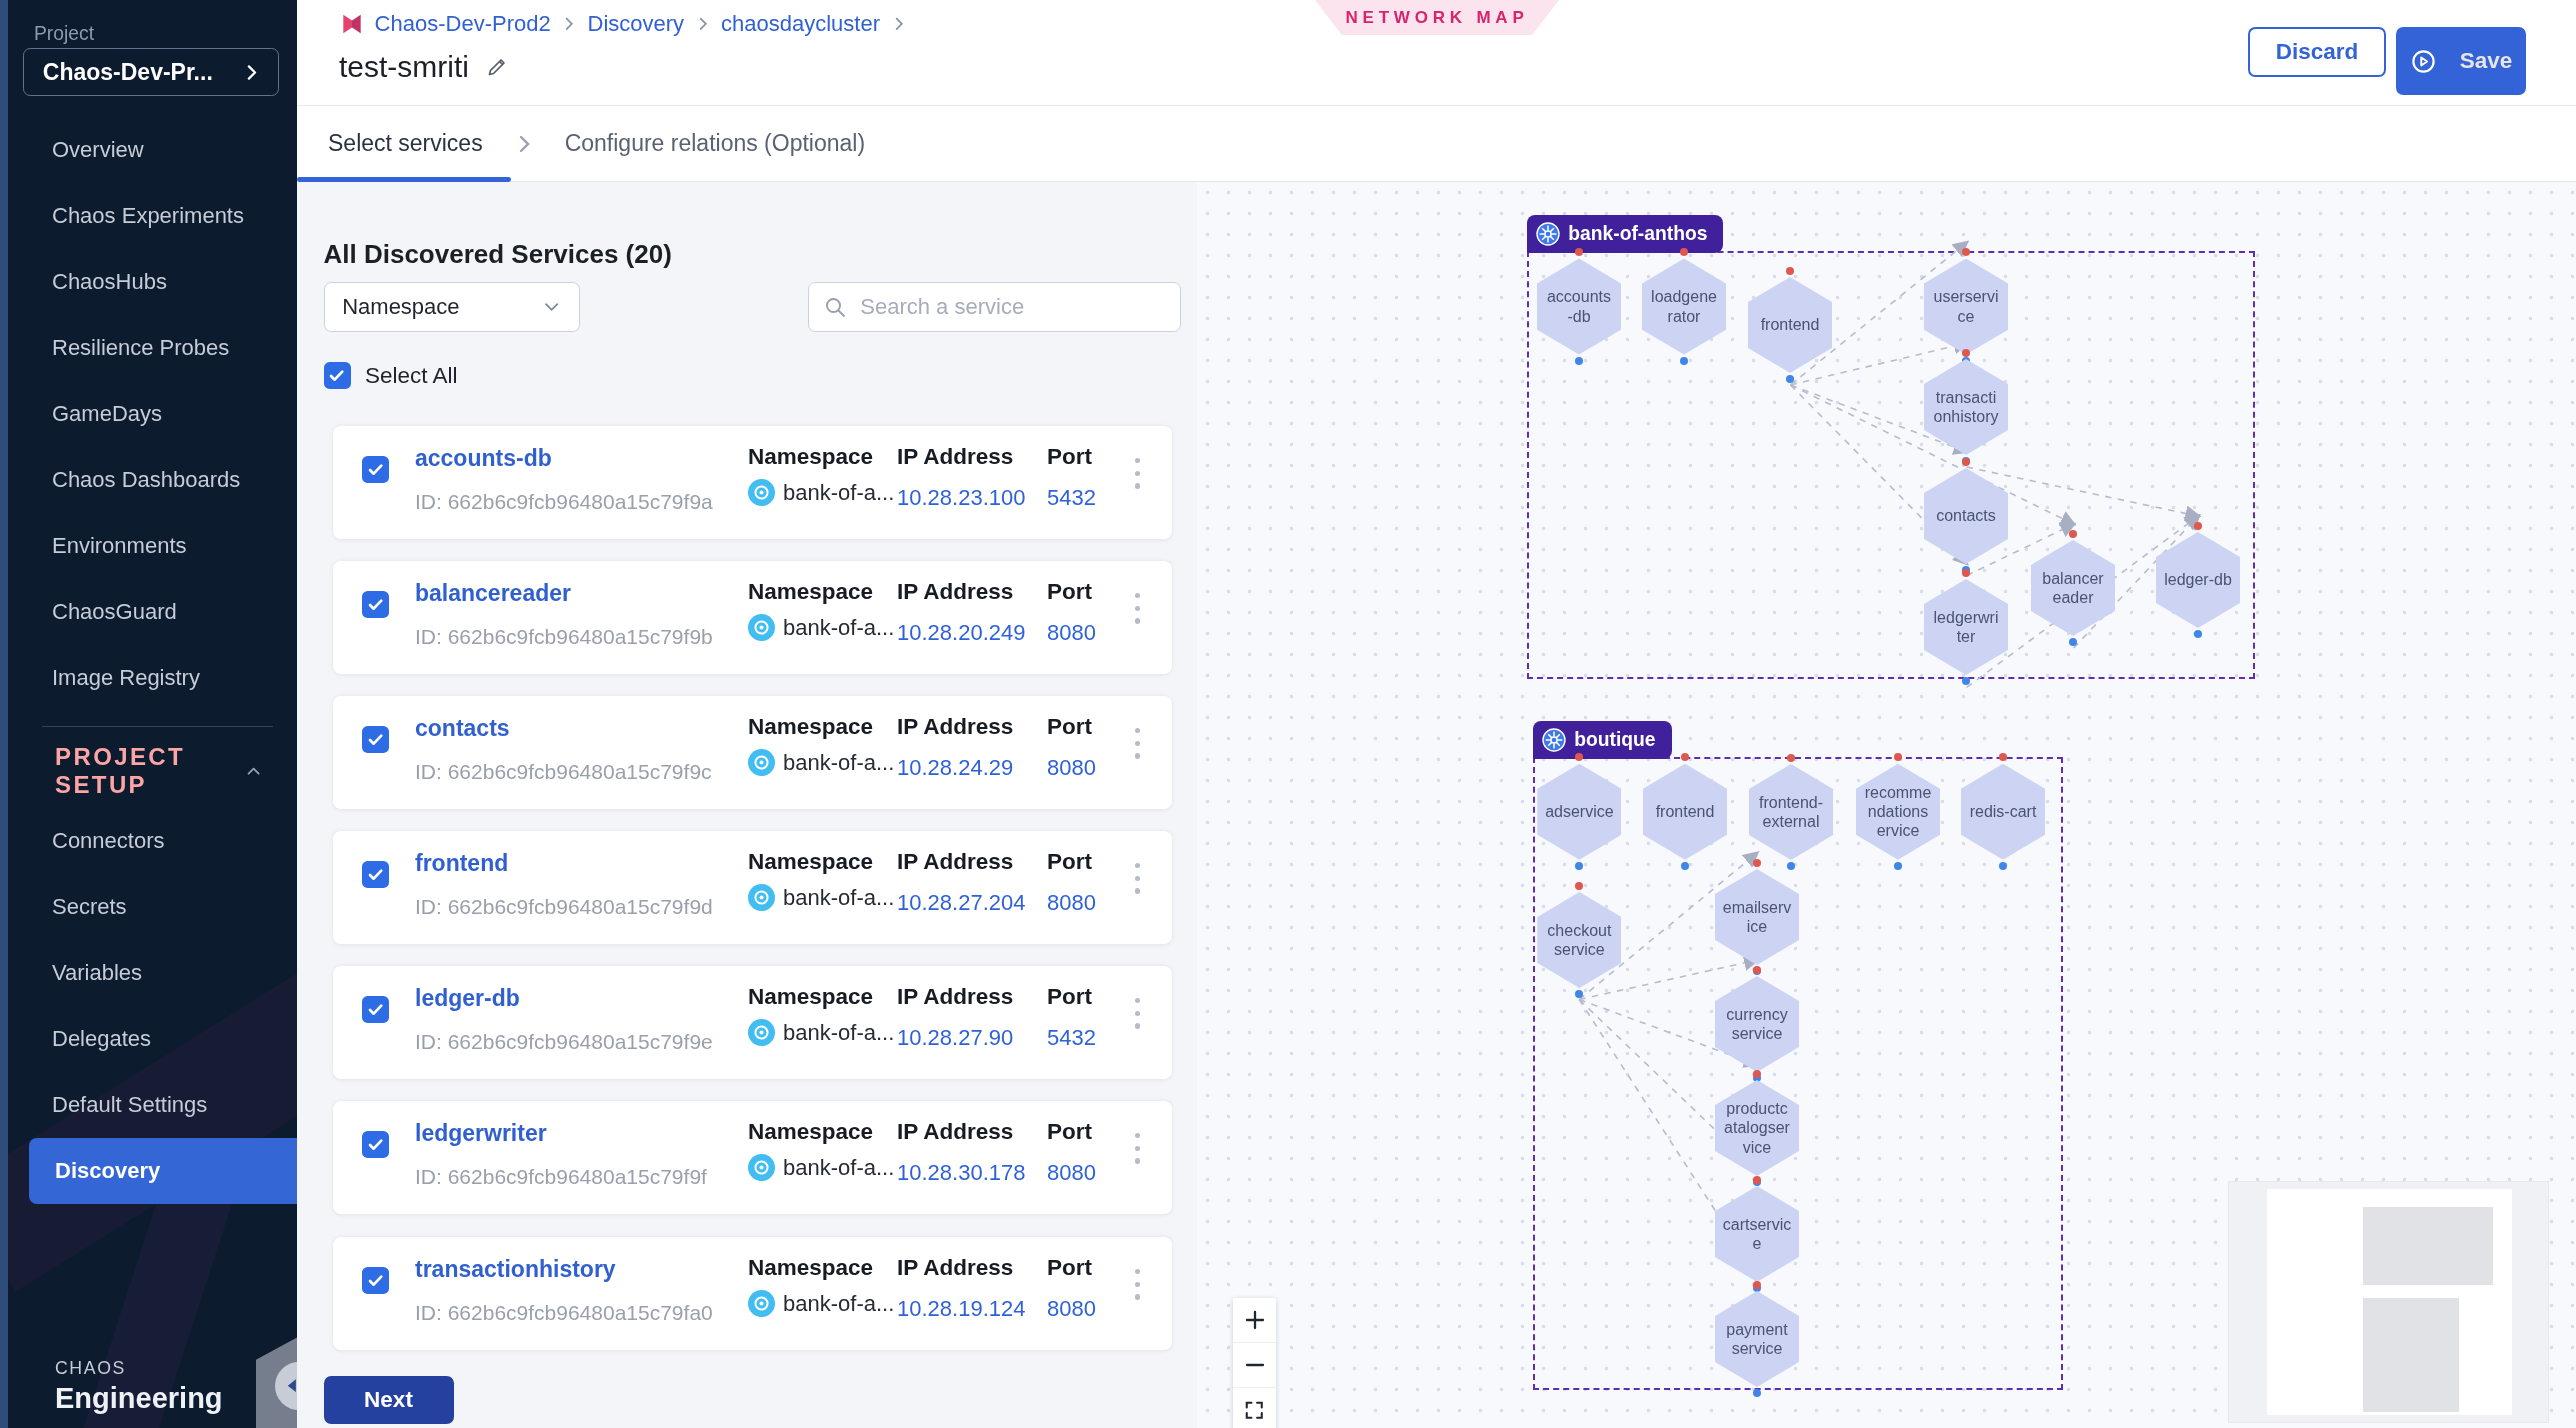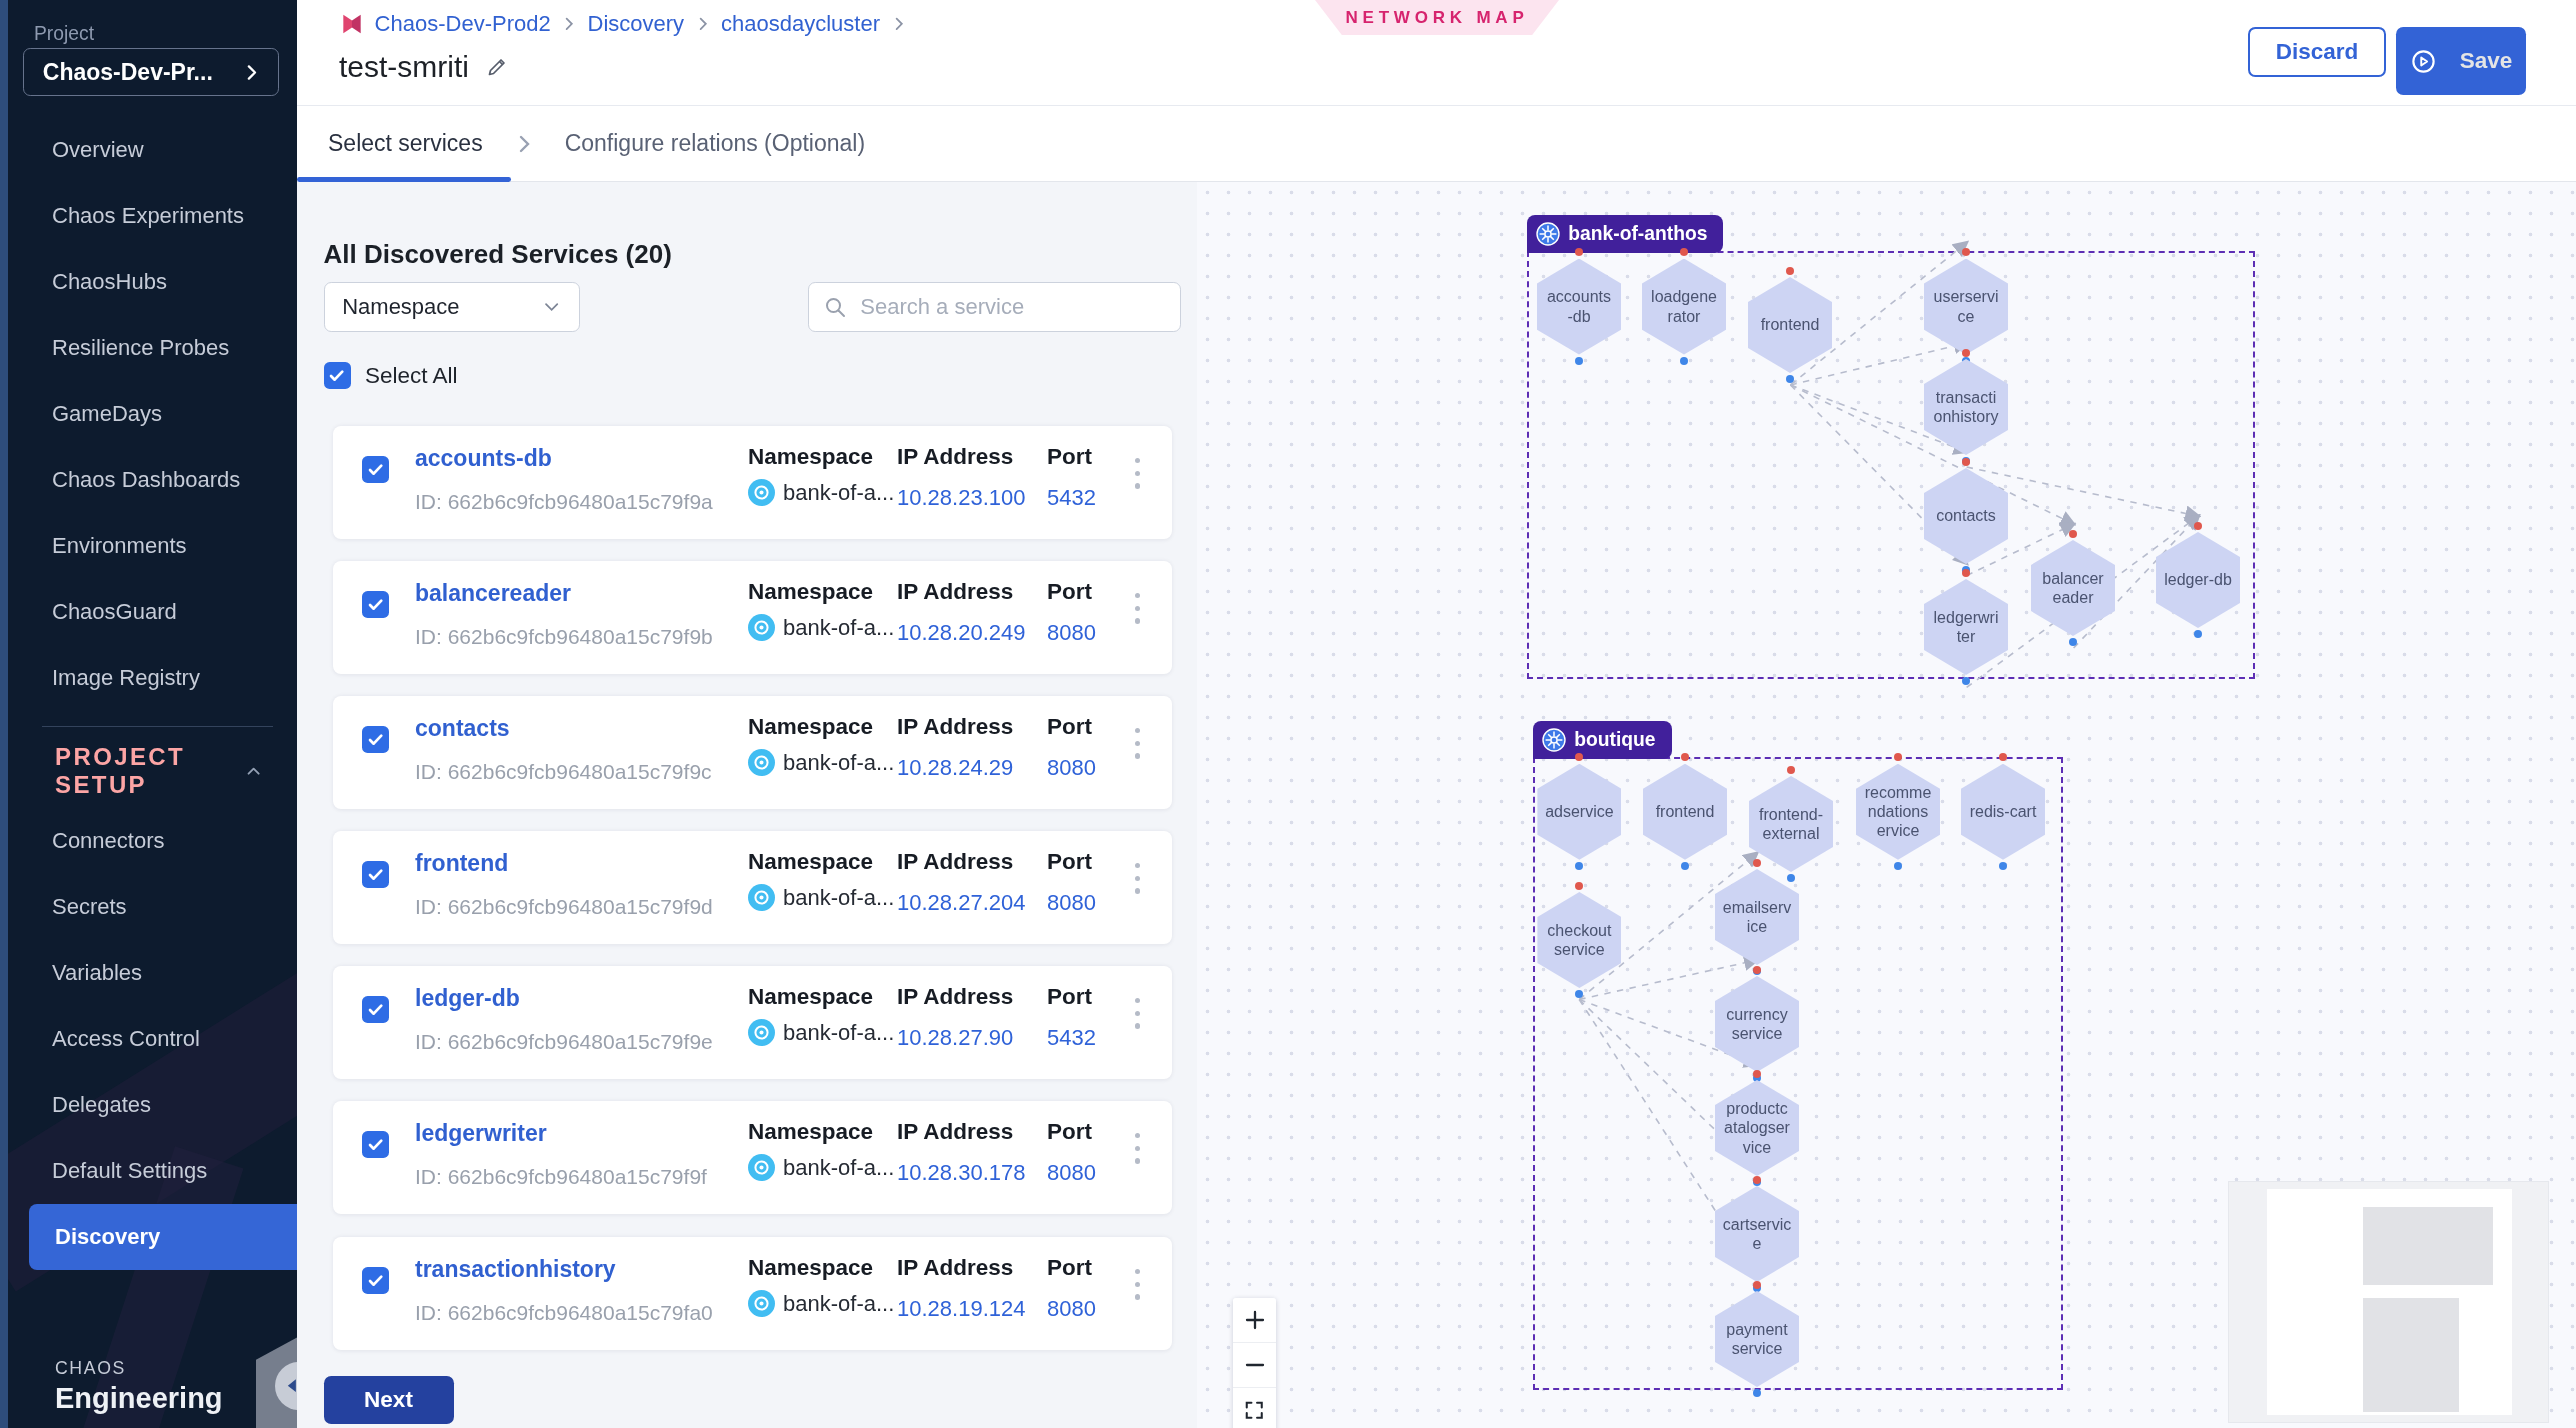--- a/index.html
+++ b/index.html
@@ -145,21 +145,20 @@
       <span>PROJECT SETUP</span>
       <svg width="21" height="21" viewBox="0 0 24 24">
           <path d="M5 15l7-7 7 7" fill="none" stroke="#93a0b4" stroke-width="2.6" stroke-linecap="round" stroke-linejoin="round"></path>
         </svg>
     </div>
 
     <div class="nav nav2">
       <div class="nav-item">Connectors</div>
       <div class="nav-item">Secrets</div>
       <div class="nav-item">Variables</div>
-      <div class="nav-item">Access Control</div>
       <div class="nav-item">Delegates</div>
       <div class="nav-item">Default Settings</div>
       <div class="nav-item active">Discovery</div>
     </div>
 
     <div class="side-footer">
       <div class="l1">CHAOS</div>
       <div class="l2">Engineering</div>
     </div>
 
@@ -572,21 +571,21 @@
               </div>
               <span class="port port-out"></span>
             </div>
             <div class="hexnode" style="left: 108px; top: 4.8px;">
               <span class="port port-in"></span>
               <div class="hex">
                 <span class="hex-label">frontend</span>
               </div>
               <span class="port port-out"></span>
             </div>
-            <div class="hexnode" style="left: 214px; top: 17px;">
+            <div class="hexnode" style="left: 214px; top: 5px;">
               <span class="port port-in"></span>
               <div class="hex">
                 <span class="hex-label">frontend-external</span>
               </div>
               <span class="port port-out"></span>
             </div>
             <div class="hexnode" style="left: 321px; top: 4.8px;">
               <span class="port port-in"></span>
               <div class="hex">
                 <span class="hex-label">recommendationservice</span>

